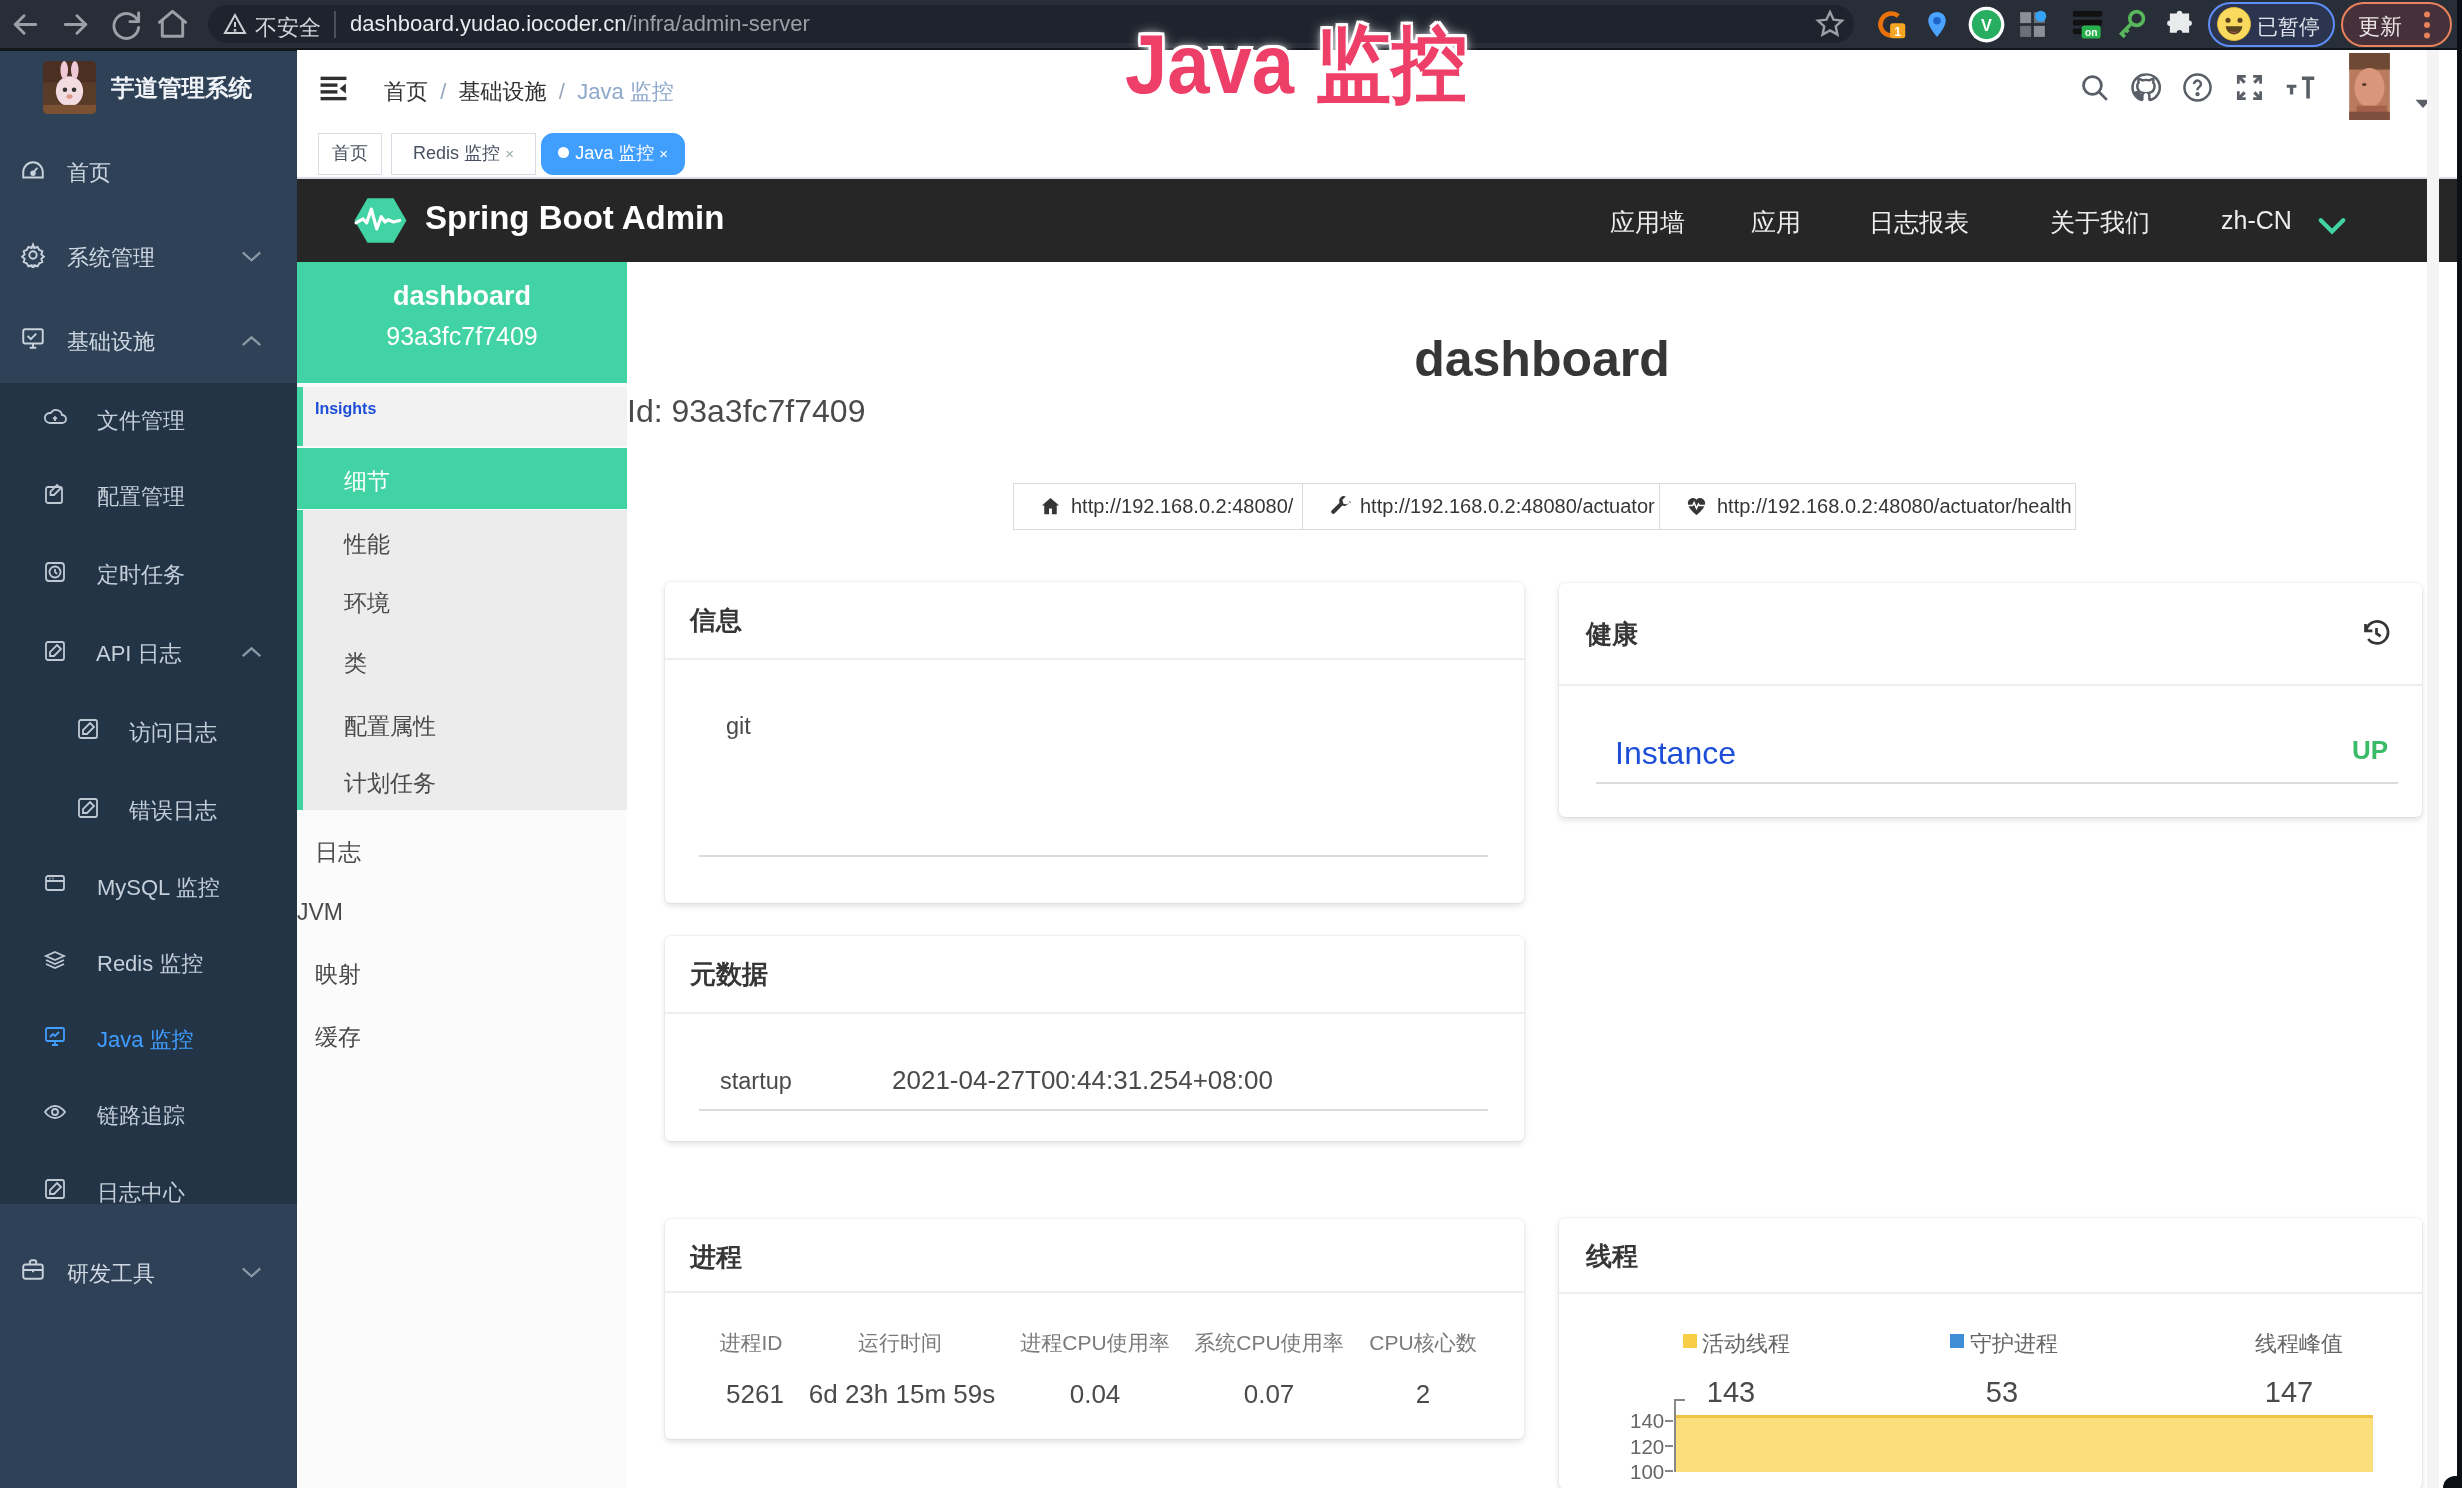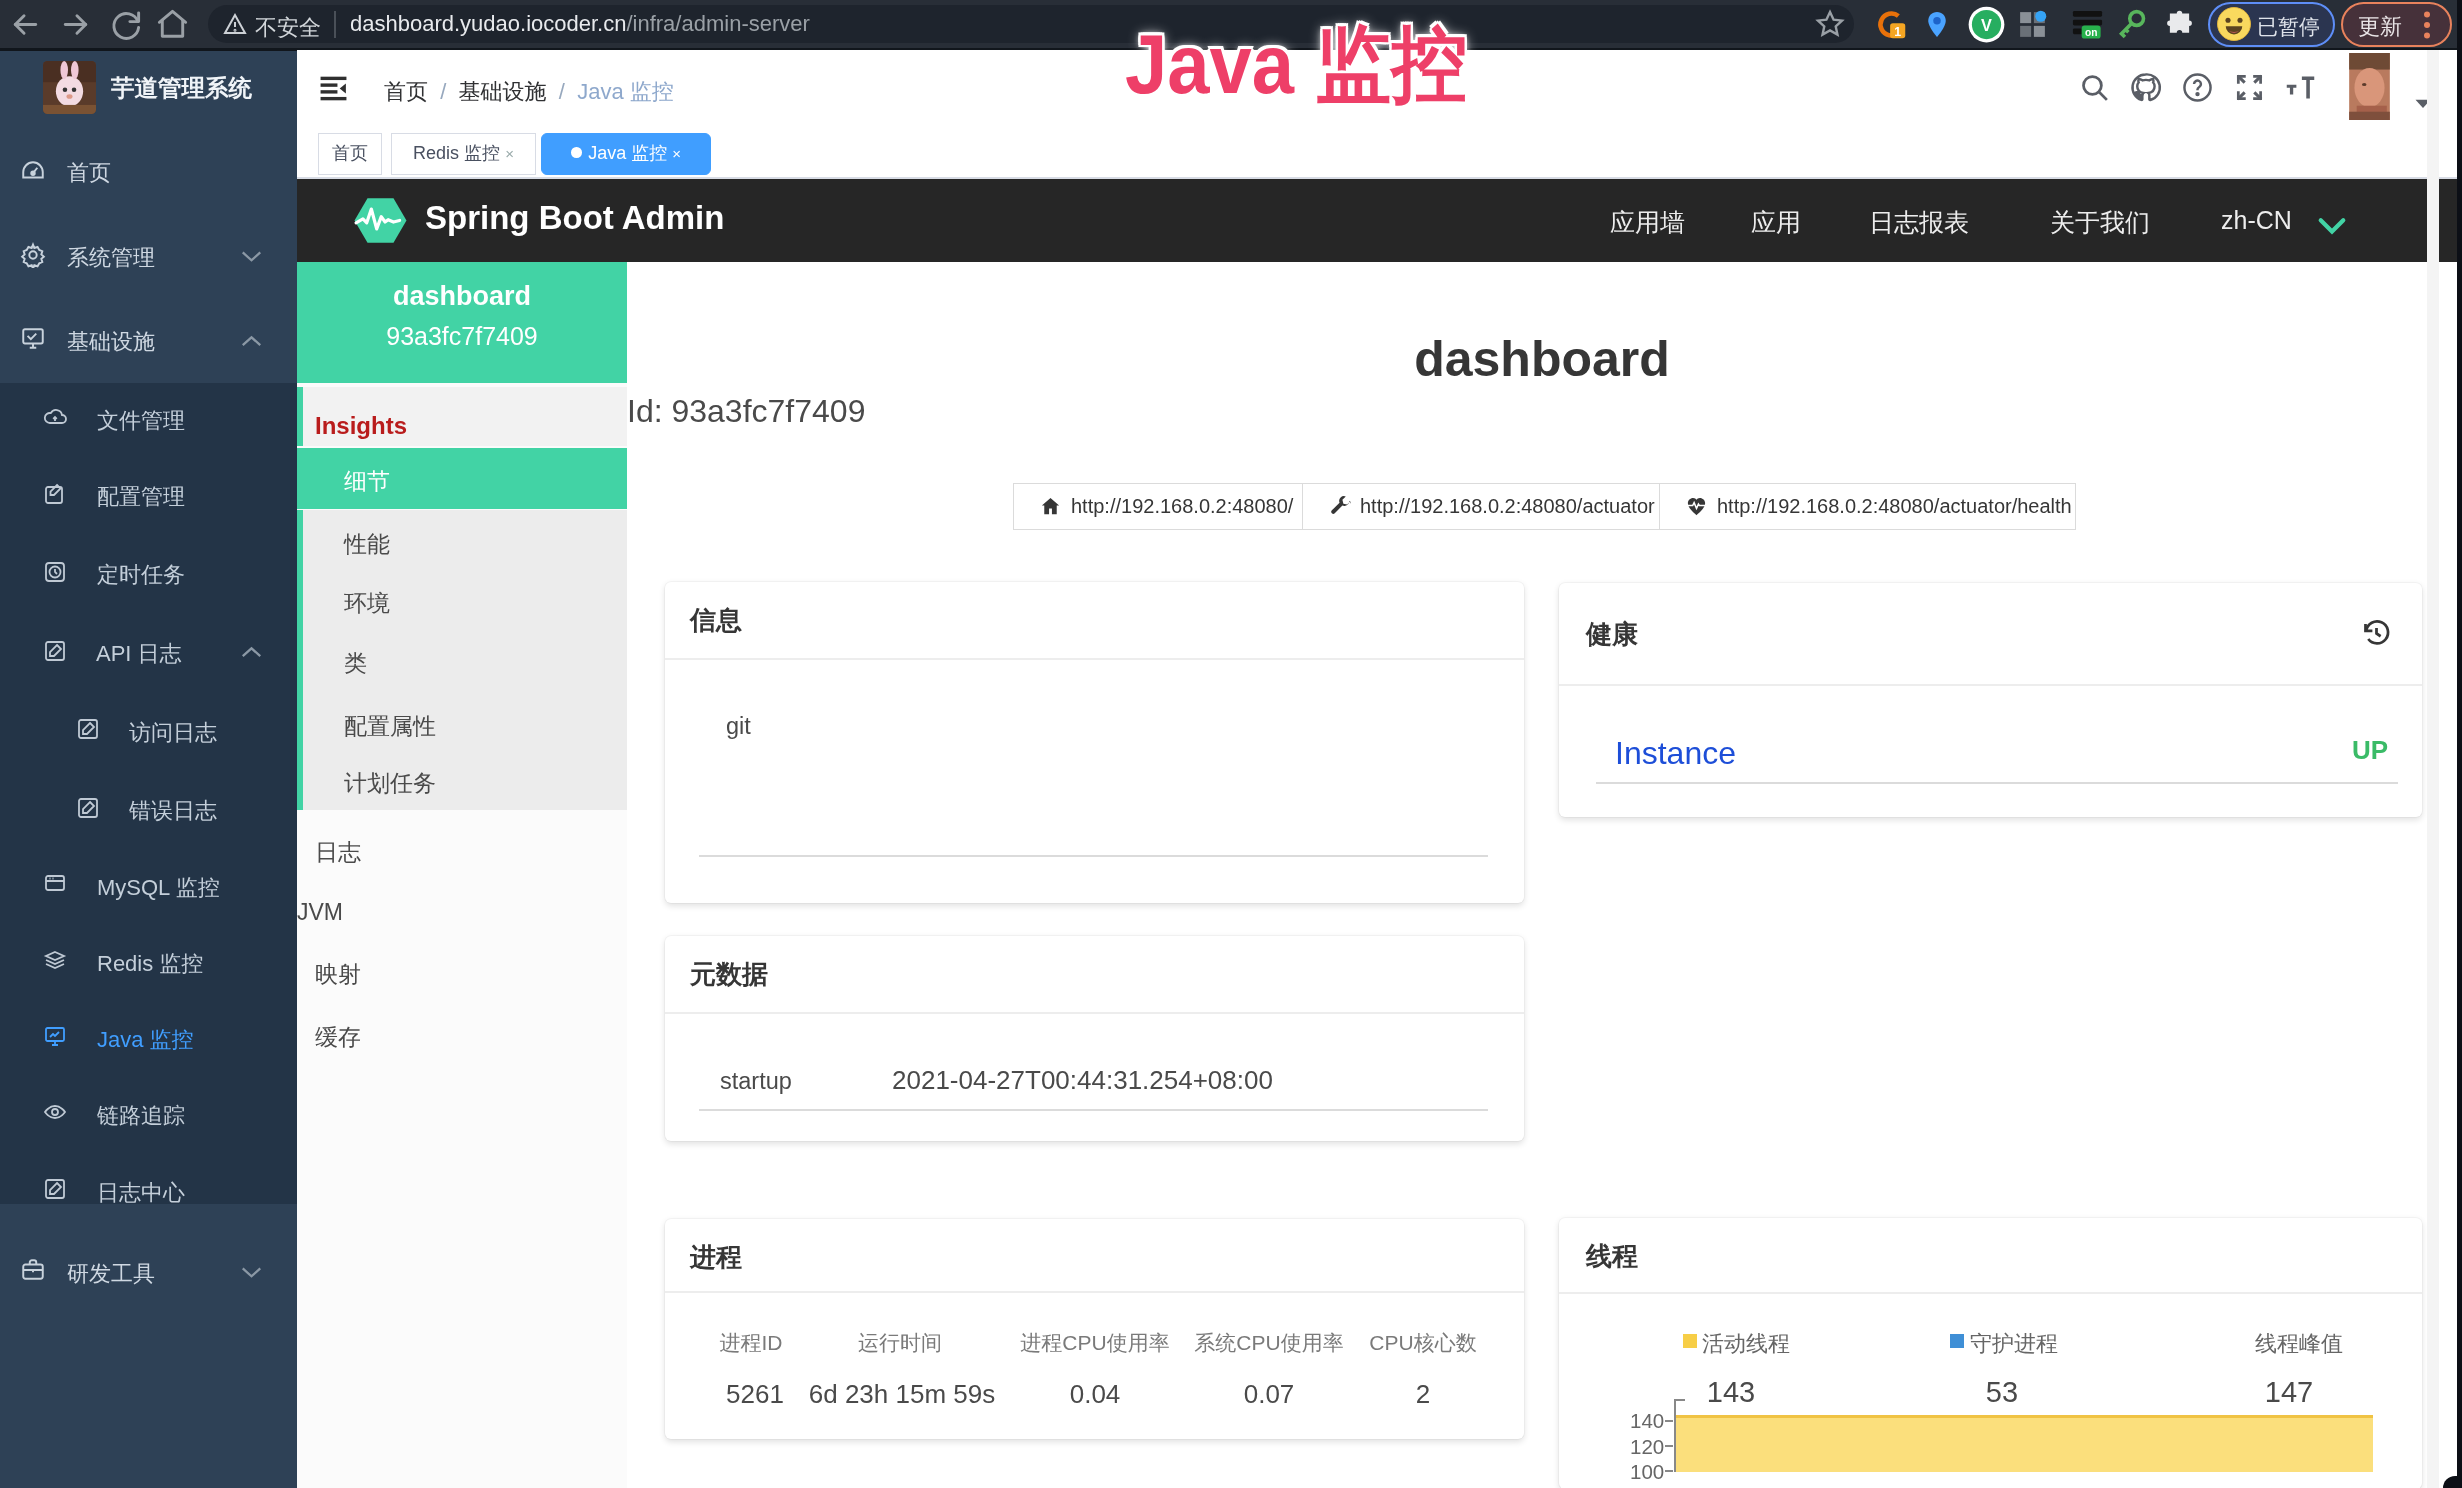--- a/index.html
+++ b/index.html
@@ -249,21 +249,21 @@
       <ellipse cx="20" cy="42" rx="3" ry="2" fill="#5c3b2b"></ellipse>
       <path d="M10 70h40v19H10z" fill="#a5604a"></path>
       <rect y="78" width="54" height="11" fill="#7e4f3c"></rect>
     </svg>
 <svg class="abs" style="left:2413px;top:97px" width="20" height="13.7" viewBox="0 0 24 14">
       <path d="M3 2l9 10 9-10z" fill="#5a5e66"></path>
     </svg>
 
 <div class="abs" style="left:318px;top:133px;width:64px;height:42px;border:1.5px solid #d8dce5;background:#fff;font-size:18px;color:#495060;text-align:center;line-height:39px">首页</div>
 <div class="abs" style="left:391px;top:133px;width:145px;height:42px;border:1.5px solid #d8dce5;background:#fff;font-size:18px;color:#495060;text-align:center;line-height:39px">Redis 监控 <span style="color:#9aa;font-size:15px">×</span></div>
-<div class="abs" style="left:541px;top:133px;width:170px;height:42px;background:#409eff;border:1.5px solid #409eff;border-radius:6px;font-size:18px;color:#fff;text-align:center;line-height:39px"><span style="display:inline-block;width:10.6px;height:10.6px;border-radius:50%;background:#fff;margin-right:6.8px;vertical-align:1.5px"></span>Java 监控 <span style="font-size:15px">×</span></div>
+<div class="abs" style="left:541px;top:133px;width:144px;height:42px;background:#409eff;border:1.5px solid #409eff;border-radius:12px;font-size:18px;color:#fff;text-align:center;line-height:39px"><span style="display:inline-block;width:10.6px;height:10.6px;border-radius:50%;background:#fff;margin-right:6.8px;vertical-align:1.5px"></span>Java 监控 <span style="font-size:15px">×</span></div>
 <div class="abs" style="left:297px;top:177px;width:2165px;height:1.5px;background:#d8dce5"></div>
 
 <div class="abs" style="left:297px;top:179px;width:2160px;height:83px;background:#262626"></div>
 
 <svg class="abs" style="left:353px;top:193px" width="55" height="55" viewBox="0 0 36 36">
       <path d="M1 18 L9.5 3.5 H26.5 L35 18 L26.5 32.5 H9.5 Z" fill="#42d3a5"></path>
       <path d="M2 19.5 l4.5-2.5 2.5 2.5 3-9 3.5 13 3-8 2.5 3.5 2-1.5 3.5 1.5 4-1" fill="none" stroke="#fff" stroke-width="2.1" stroke-linecap="round" stroke-linejoin="round"></path>
     </svg>
 <div class="abs" style="left:425px;top:199px;font-size:33px;font-weight:bold;color:#fff">Spring Boot Admin</div>
 <div class="abs" style="left:1610px;top:206px;font-size:25px;color:#ededed">应用墙</div>
@@ -275,21 +275,21 @@
       <path d="M3 3l9 9 9-9" fill="none" stroke="#42d3a5" stroke-width="3.4" stroke-linecap="round"></path>
     </svg>
 
 <div class="abs" style="left:297px;top:262px;width:330px;height:1226px;background:#fbfbfb"></div>
 
 <div class="abs" style="left:297px;top:262px;width:330px;height:121px;background:#42d3a5"></div>
 <div class="abs" style="left:297px;top:281px;width:330px;height:33px;font-size:27px;font-weight:bold;color:#fff;text-align:center">dashboard</div>
 <div class="abs" style="left:297px;top:322px;width:330px;height:30px;font-size:25px;color:#fff;text-align:center">93a3fc7f7409</div>
 
 <div class="abs" style="left:297px;top:387px;width:330px;height:59px;background:#f2f2f2;border-left:6.8px solid #42d3a5"></div>
-<div class="abs" style="left:315px;top:412px;font-size:24px;font-weight:bold;color:#b91c1c">Insights</div>
+<div class="abs" style="left:315px;top:400px;font-size:16px;font-weight:bold;color:#1d4ed8">Insights</div>
 <div class="abs" style="left:297px;top:448px;width:330px;height:61px;background:#42d3a5"></div>
 <div class="abs" style="left:344px;top:466px;font-size:23px;color:#fff">细节</div>
 <div class="abs" style="left:297px;top:510px;width:330px;height:300px;background:#ececec;border-left:6.8px solid #42d3a5"></div>
 <div class="abs" style="left:344px;top:529px;font-size:23px;color:#4a4a4a">性能</div>
 <div class="abs" style="left:344px;top:588px;font-size:23px;color:#4a4a4a">环境</div>
 <div class="abs" style="left:344px;top:648px;font-size:23px;color:#4a4a4a">类</div>
 <div class="abs" style="left:344px;top:711px;font-size:23px;color:#4a4a4a">配置属性</div>
 <div class="abs" style="left:344px;top:768px;font-size:23px;color:#4a4a4a">计划任务</div>
 <div class="abs" style="left:315px;top:837px;font-size:23px;color:#4a4a4a">日志</div>
 <div class="abs" style="left:297px;top:899px;font-size:23px;color:#4a4a4a">JVM</div>

